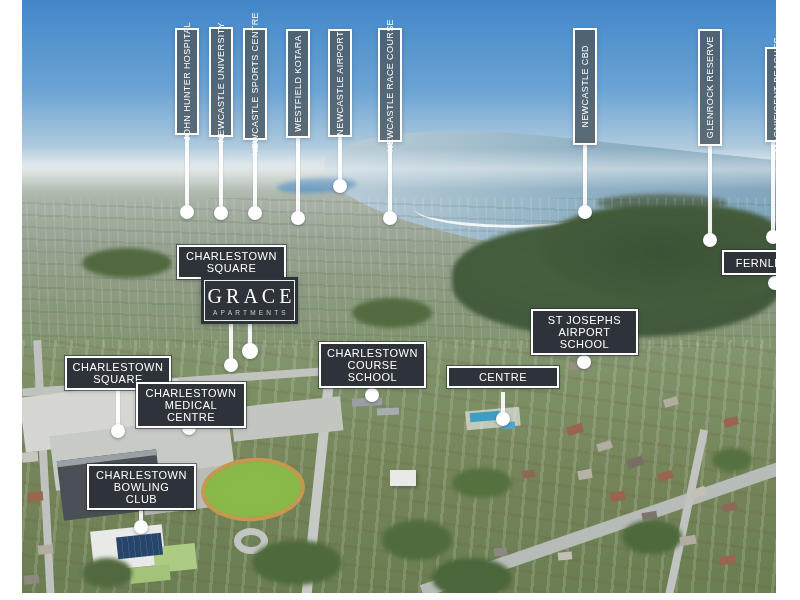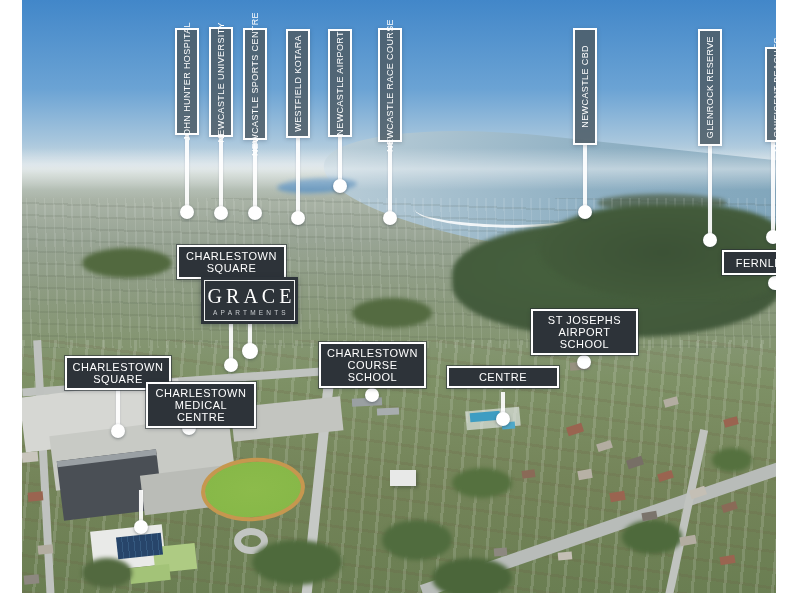--- a/index.html
+++ b/index.html
@@ -211,33 +211,37 @@
     </div>
     <div id="hero">
       <div class="inner">
         <div class="name">GRACE</div>
         <div class="sub">APARTMENTS</div>
       </div>
     </div>
     <div class="slabel" style="left:43px;top:356px;width:106px;">
       <div>CHARLESTOWN SQUARE</div>
     </div>
-    <div class="slabel" style="left:124px;top:382px;width:110px;">
+    <div class="slabel" style="left:114px;top:382px;width:110px;">
       <div>CHARLESTOWN MEDICAL</div>
       <div>CENTRE</div>
     </div>
     <div class="slabel" style="left:297px;top:342px;width:107px;">
       <div>CHARLESTOWN COURSE</div>
       <div>SCHOOL</div>
     </div>
     <div class="slabel" style="left:509px;top:309px;width:107px;">
       <div>ST JOSEPHS AIRPORT</div>
       <div>SCHOOL</div>
     </div>
     <div class="slabel" style="left:425px;top:366px;width:112px;">
       <div>CENTRE</div>
     </div>
+    <div class="slabel" style="left:65px;top:464px;width:109px;">
+      <div>CHARLESTOWN BOWLING</div>
+      <div>CLUB</div>
+    </div>
     <div class="slabel" style="left:700px;top:250px;width:95px;height:25px;line-height:17px;">
       <div>FERNLEIGH</div>
     </div>
 
   </div>
 </div>
 
 </body></html>

